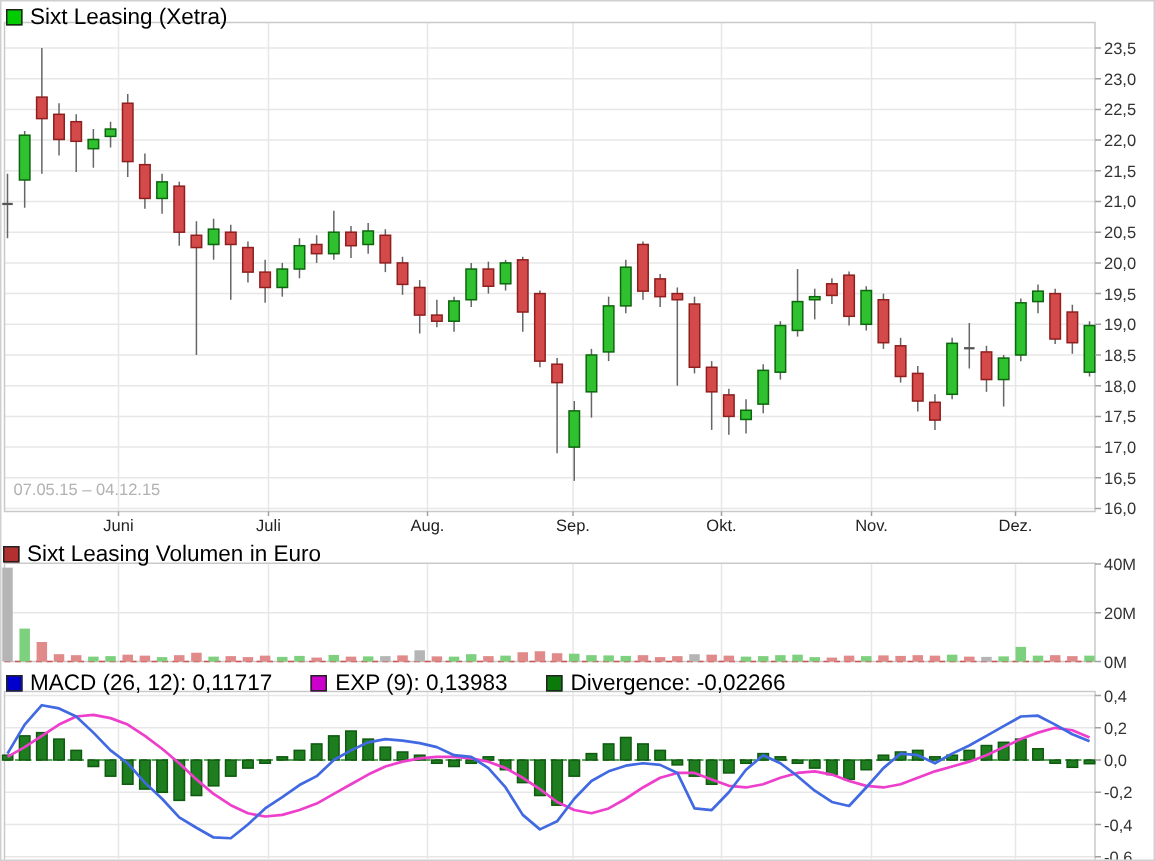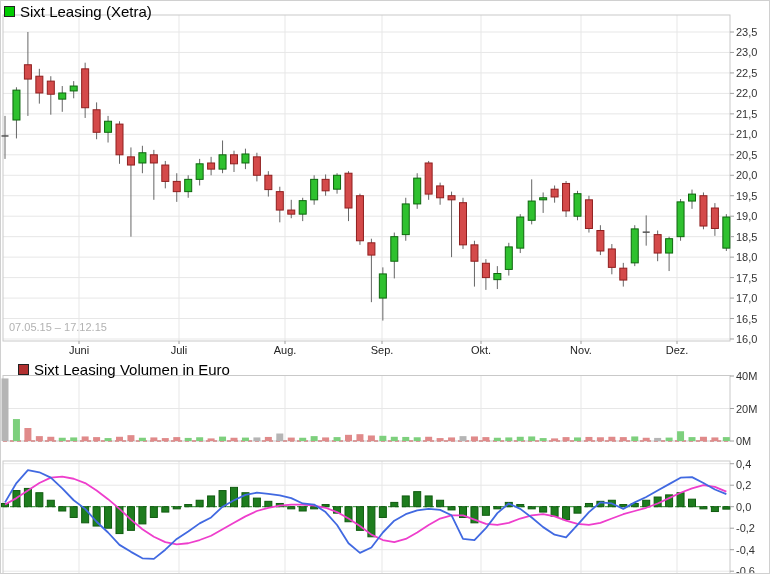--- a/index.html
+++ b/index.html
@@ -6,21 +6,21 @@
   .root{
     position:relative;width:770px;height:574px;background:#ffffff;
     border:1px solid #d0d0d0;box-sizing:border-box;overflow:hidden;
     font-family:"Liberation Sans",sans-serif;
   }
   .root svg{position:absolute;left:0;top:0;}
   .legend{position:absolute;display:flex;align-items:center;font-size:15px;color:#000;white-space:nowrap;}
   .legend .item{display:flex;align-items:center;margin-right:26px;}
   .swatch{width:9px;height:9px;border:1px solid #222;display:inline-block;margin-right:5px;flex:0 0 auto;}
   .legend-price{left:3px;top:2px;}
-  .legend-volume{left:17px;top:360px;align-items:center;}
+  .legend-volume{left:1px;top:360px;align-items:center;}
   .legend-macd{left:3px;top:446px;}
   .daterange{position:absolute;left:8px;top:320px;font-size:11px;color:#b2b2b2;}
 </style>
 </head>
 <body>
 
 <div class="root">
 
   <svg id="chart-svg" width="770" height="574" viewBox="0 0 770 574">
       <g>
@@ -415,21 +415,35 @@
         <line x1="676" y1="340" x2="676" y2="343" stroke="#a0a0a0"></line>
         <text x="676" y="353" text-anchor="middle" fill="#222222" font-size="11" font-family="Liberation Sans, sans-serif">Dez.</text>
       </g>
     </svg>
 
   <div class="legend legend-price">
     <span class="swatch" style="background-color: rgb(0, 204, 0);"></span>
     <span>Sixt Leasing (Xetra)</span>
   </div>
 
-  <div class="daterange">07.05.15 – 17.12.15</div>
+  <div class="daterange">07.05.15 – 04.12.15</div>
 
   <div class="legend legend-volume">
     <span class="swatch" style="background-color: rgb(178, 48, 48);"></span>
     <span>Sixt Leasing Volumen in Euro</span>
   </div>
 
+  <div class="legend legend-macd">
+    <span class="item">
+      <span class="swatch" style="background-color: rgb(0, 0, 204);"></span>
+      <span>MACD (26, 12): 0,11717</span>
+    </span>
+    <span class="item">
+      <span class="swatch" style="background-color: rgb(204, 0, 204);"></span>
+      <span>EXP (9): 0,13983</span>
+    </span>
+    <span class="item">
+      <span class="swatch" style="background-color: rgb(10, 122, 10);"></span>
+      <span>Divergence: -0,02266</span>
+    </span>
+  </div>
 
 </div>
 
 </body></html>

